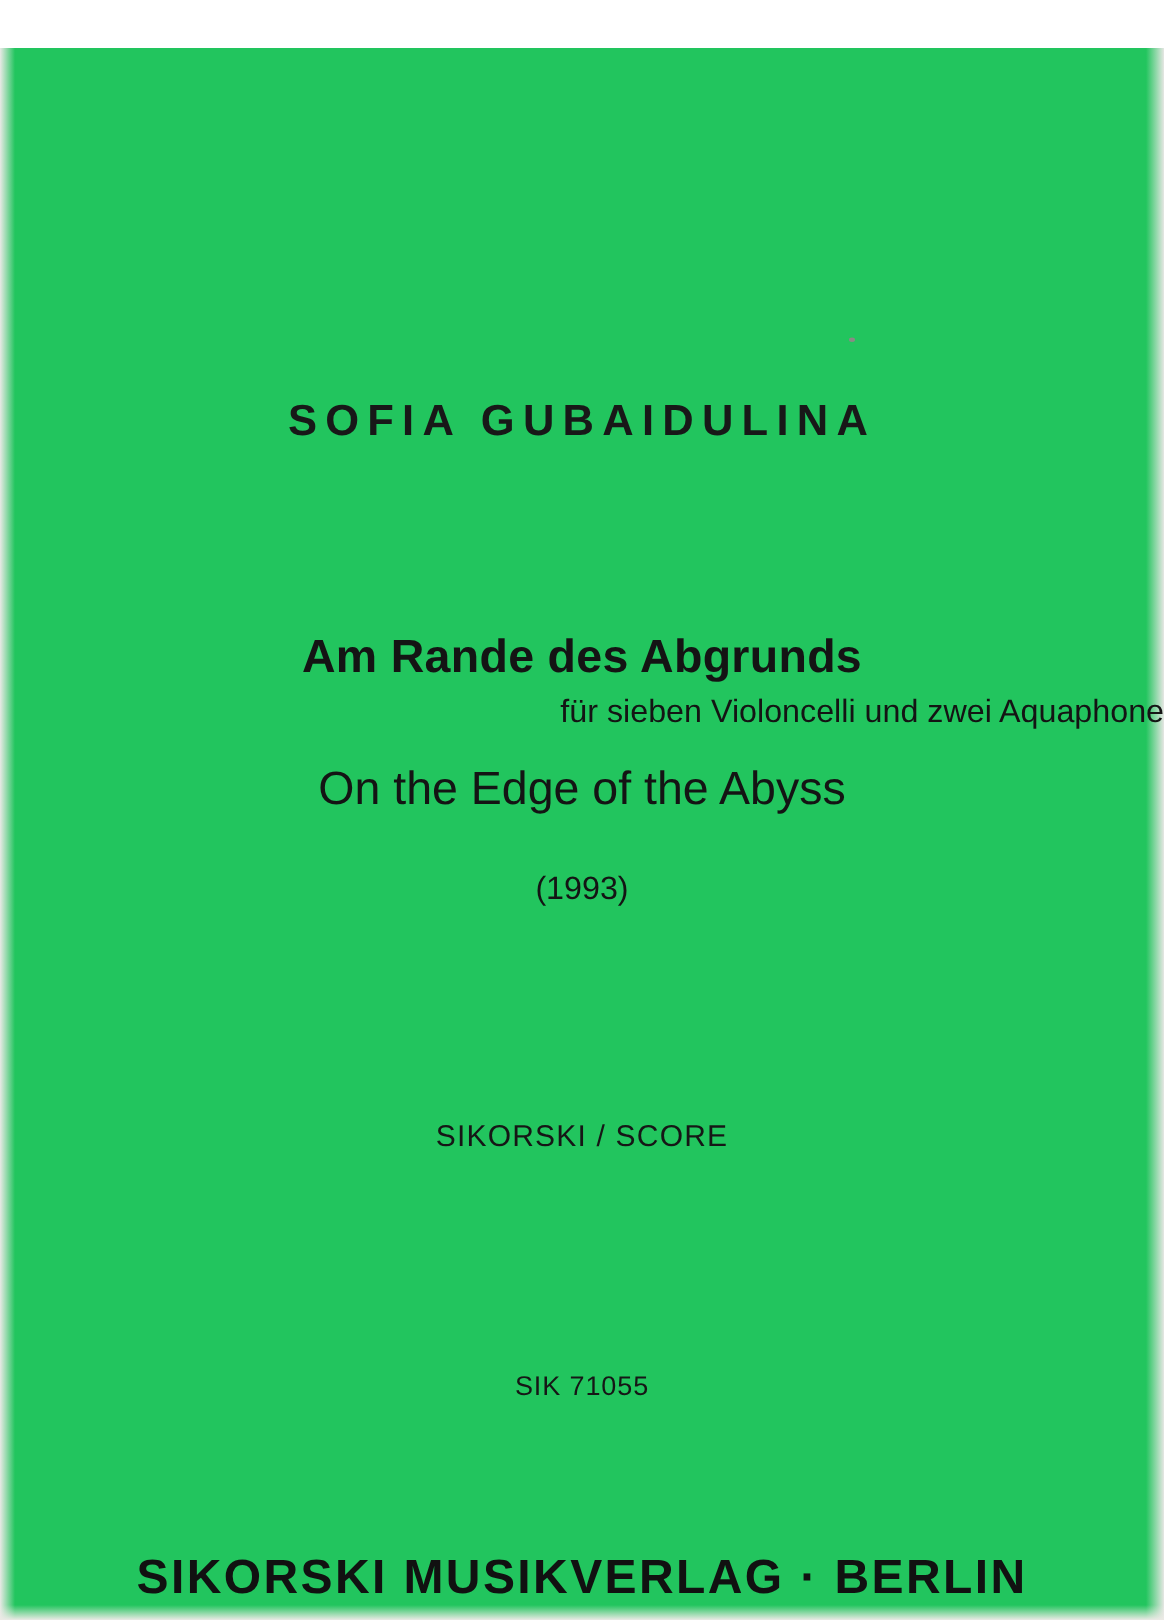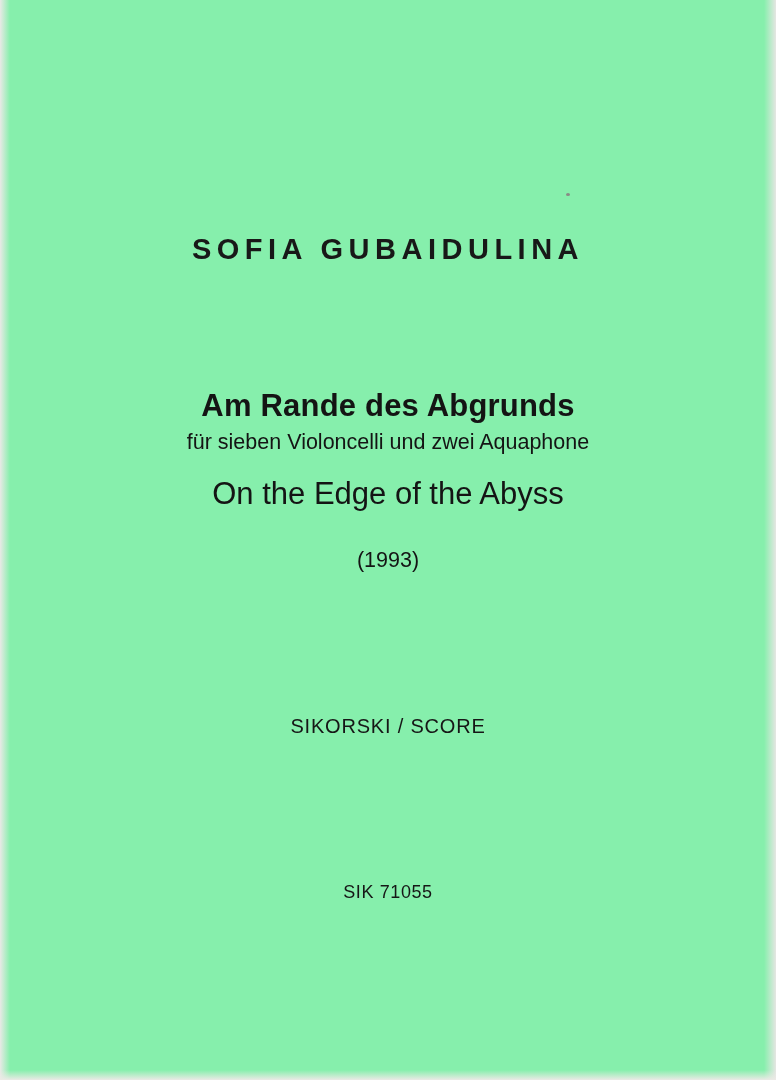--- a/index.html
+++ b/index.html
@@ -12,24 +12,25 @@
     height: 1080px;
     font-family: "Liberation Sans", sans-serif;
     color: #1a1a1a;
     position: relative;
     overflow: hidden;
   }
 
   .page {
     position: absolute;
     inset: 0;
-    background: #86efac;
+    background: #22c55e;
     display: flex;
     flex-direction: column;
     align-items: center;
+    margin-top: 32px;
   }
 
   
   .edge-left {
     position: absolute;
     top: 0; left: 0;
     width: 10px; height: 100%;
     background: linear-gradient(to right, #e9e9e6, rgba(255,255,255,0));
     pointer-events: none;
   }
@@ -80,20 +81,21 @@
     font-weight: bold;
     letter-spacing: 0.2px;
     color: #141414;
     line-height: 1.15;
   }
   .subtitle-de {
     margin-top: 6px;
     font-size: 21.5px;
     color: #141414;
     line-height: 1.2;
+    text-align: right;
   }
   .title-en {
     margin-top: 21px;
     font-size: 31px;
     color: #141414;
     line-height: 1.15;
   }
   .subtitle-en {
     margin-top: 6px;
     font-size: 21.5px;
@@ -157,14 +159,15 @@
     <div class="title-de">Am Rande des Abgrunds</div>
     <div class="subtitle-de">für sieben Violoncelli und zwei Aquaphone</div>
     <div class="title-en">On the Edge of the Abyss</div>
     <div class="year">(1993)</div>
   </div>
 
   <div class="score-label">SIKORSKI / SCORE</div>
 
   <div class="catalog-number">SIK 71055</div>
 
+  <div class="publisher">SIKORSKI MUSIKVERLAG · BERLIN</div>
 
 </div>
 
 </body></html>

